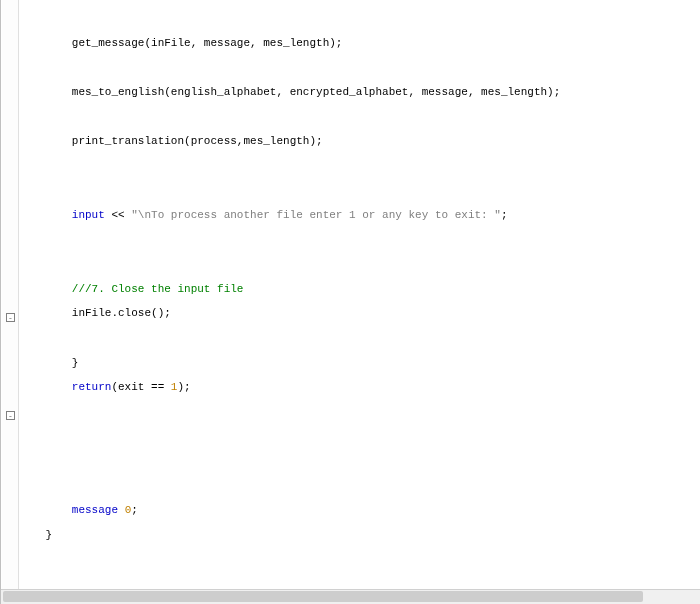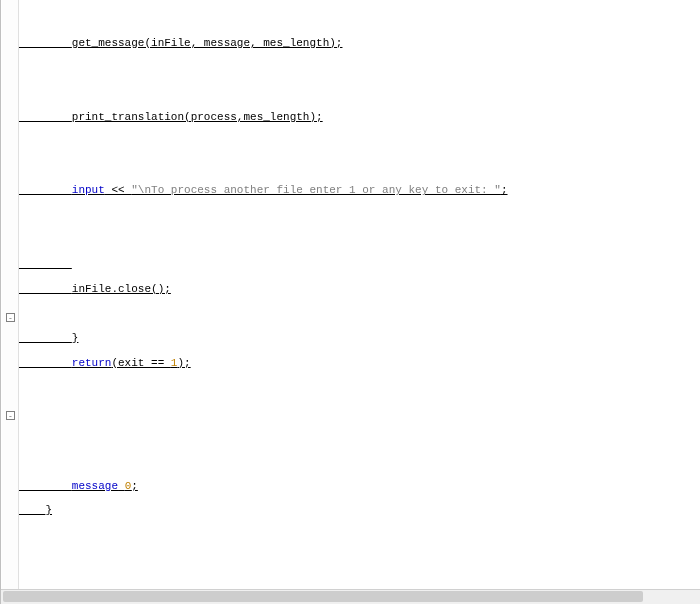--- a/index.html
+++ b/index.html
@@ -48,21 +48,21 @@
   }
   .code {
     position: absolute;
     left: 18px;
     top: 0;
     width: 680px;
     white-space: pre;
     line-height: 12.3px;
     color: #000;
   }
-  .line { display: block; height: 12.3px; text-decoration: underline; }
+  .line { display: block; height: 12.3px; }
   .kw { color: #0000c8; }
   .str { color: #808080; }
   .num { color: #c08000; }
   .com { color: #008000; }
   .brace { color: #000; }
   .hscroll {
     position: absolute;
     left: 0; bottom: 0;
     width: 700px; height: 14px;
     background: #f0f0f0;
@@ -82,28 +82,29 @@
 <div class="editor">
   <div class="gutter">
     <div class="fold" style="top:313px;">-</div>
     <div class="fold" style="top:411px;">-</div>
   </div>
 
   <div class="code">
 <span class="line"></span>
 <span class="line"><span>        </span><span>get_message(inFile, message, mes_length);</span></span>
 <span class="line"></span>
+<span class="line"><span>        </span><span>mes_to_english(english_alphabet, encrypted_alphabet, message, mes_length);</span></span>
 <span class="line"></span>
 <span class="line"><span>        </span><span>print_translation(process,mes_length);</span></span>
 <span class="line"></span>
 <span class="line"></span>
 <span class="line"><span>        </span><span class="kw">input</span><span> &lt;&lt; </span><span class="str">"\nTo process another file enter 1 or any key to exit: "</span><span>;</span></span>
 <span class="line"></span>
 <span class="line"></span>
-<span class="line"><span>        </span></span>
+<span class="line"><span>        </span><span class="com">///7. Close the input file</span></span>
 <span class="line"><span>        </span><span>inFile.close();</span></span>
 <span class="line"></span>
 <span class="line"><span>        </span><span class="brace">}</span></span>
 <span class="line"><span>        </span><span class="kw">return</span><span>(exit == </span><span class="num">1</span><span>);</span></span>
 <span class="line"></span>
 <span class="line"></span>
 <span class="line"></span>
 <span class="line"></span>
 <span class="line"><span>        </span><span class="kw">message</span><span> </span><span class="num">0</span><span>;</span></span>
 <span class="line"><span>    </span><span class="brace">}</span></span>

